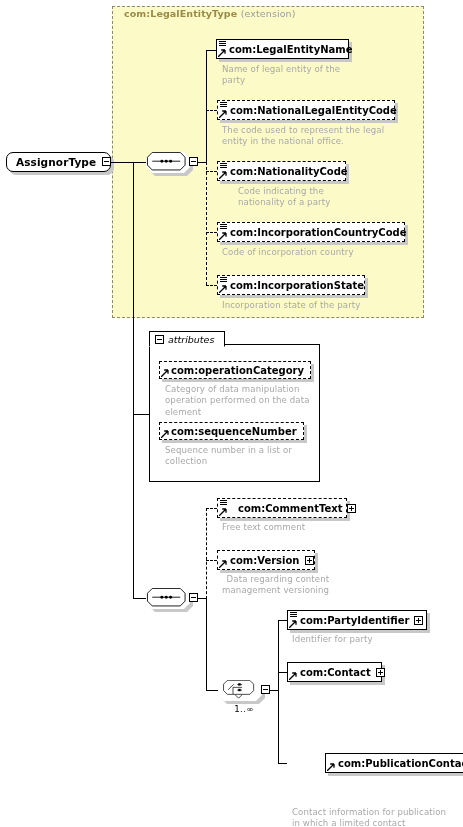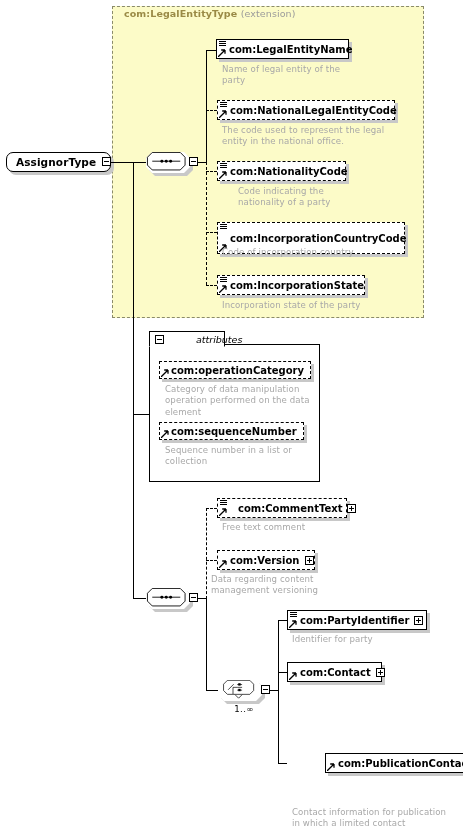--- a/index.html
+++ b/index.html
@@ -238,21 +238,21 @@
     <span class="g-arrow">
       <svg width="8" height="8" viewBox="0 0 8 8">
           <path d="M0,8 L7,1 M7,1 L3.2,1 M7,1 L7,4.8" stroke="#000" stroke-width="1.3" fill="none"></path>
         </svg>
     </span>
     <span class="nlabel">com:NationalityCode</span>
   </div>
   <div class="annot" style="left:238px;top:186px;">Code indicating the
 nationality of a party</div>
 
-  <div class="node dashed" style="left:217px;top:222px;width:188px;height:32px;">
+  <div class="node dashed" style="left:217px;top:222px;width:188px;height:20px;">
     <span class="g-lines">
         <i></i>
         <i></i>
         <i></i>
       </span>
     <span class="g-arrow">
       <svg width="8" height="8" viewBox="0 0 8 8">
           <path d="M0,8 L7,1 M7,1 L3.2,1 M7,1 L7,4.8" stroke="#000" stroke-width="1.3" fill="none"></path>
         </svg>
     </span>
@@ -270,21 +270,21 @@
       <svg width="8" height="8" viewBox="0 0 8 8">
           <path d="M0,8 L7,1 M7,1 L3.2,1 M7,1 L7,4.8" stroke="#000" stroke-width="1.3" fill="none"></path>
         </svg>
     </span>
     <span class="nlabel">com:IncorporationState</span>
   </div>
   <div class="annot" style="left:222px;top:300px;">Incorporation state of the party</div>
 
   <div class="ln h" style="left:133px;top:414px;width:16px;"></div>
   <div class="attrpanel" style="left:149px;top:344px;width:171px;height:138px;"></div>
-  <div class="attrtab" style="left:149px;top:331px;width:76px;height:16px;gap:28px;">
+  <div class="attrtab" style="left:149px;top:331px;width:76px;height:16px;">
     <span class="mbox"></span>
     <span class="tlabel">attributes</span>
   </div>
 
   <div class="node dashed attr" style="left:159px;top:361px;width:152px;height:18px;">
     <span class="g-arrow">
       <svg width="8" height="8" viewBox="0 0 8 8">
           <path d="M0,8 L7,1 M7,1 L3.2,1 M7,1 L7,4.8" stroke="#000" stroke-width="1.3" fill="none"></path>
         </svg>
     </span>
@@ -345,21 +345,21 @@
 
   <div class="node dashed" style="left:217px;top:550px;width:98px;height:20px;">
     <span class="g-arrow">
       <svg width="8" height="8" viewBox="0 0 8 8">
           <path d="M0,8 L7,1 M7,1 L3.2,1 M7,1 L7,4.8" stroke="#000" stroke-width="1.3" fill="none"></path>
         </svg>
     </span>
     <span class="nlabel">com:Version</span>
     <span class="pm-inline plus"></span>
   </div>
-  <div class="annot" style="left:211px;top:574px;">Data regarding content
+  <div class="annot" style="left:222px;top:574px;text-align:right;">Data regarding content
 management versioning</div>
 
   <div class="comp" style="left:218px;top:680px;width:52px;height:26px;">
     <div class="shadow"></div>
     <div class="body"></div>
     <svg class="outline" width="48" height="30" viewBox="0 0 48 30">
       <polygon points="6,0.5 38,0.5 43.5,6 43.5,15 38,20.5 6,20.5 0.5,15 0.5,6" fill="none" stroke="#000" stroke-width="1"></polygon>
       <path d="M14,20 L14,10.5 L20,10.5" fill="none" stroke="#000" stroke-width="1"></path>
       <path d="M7,14 L15,6" fill="none" stroke="#000" stroke-width="1"></path>
       <line x1="20" y1="6.5" x2="27" y2="6.5" stroke="#000" stroke-width="1"></line>

